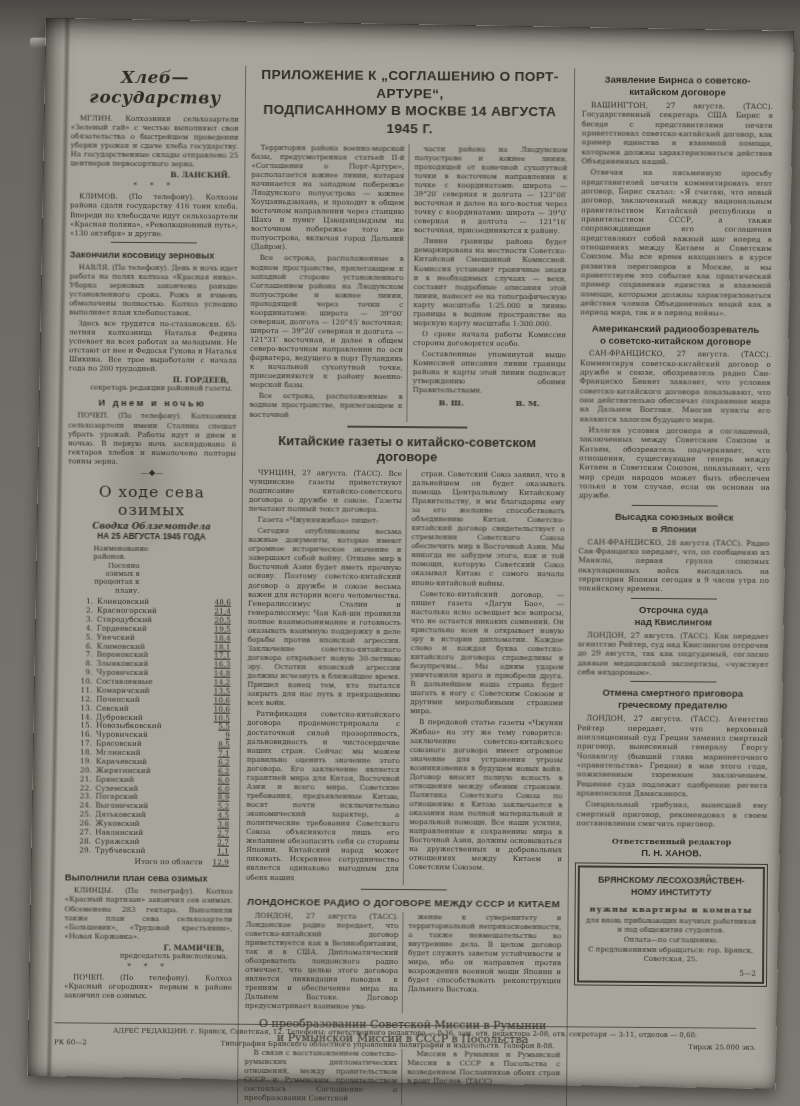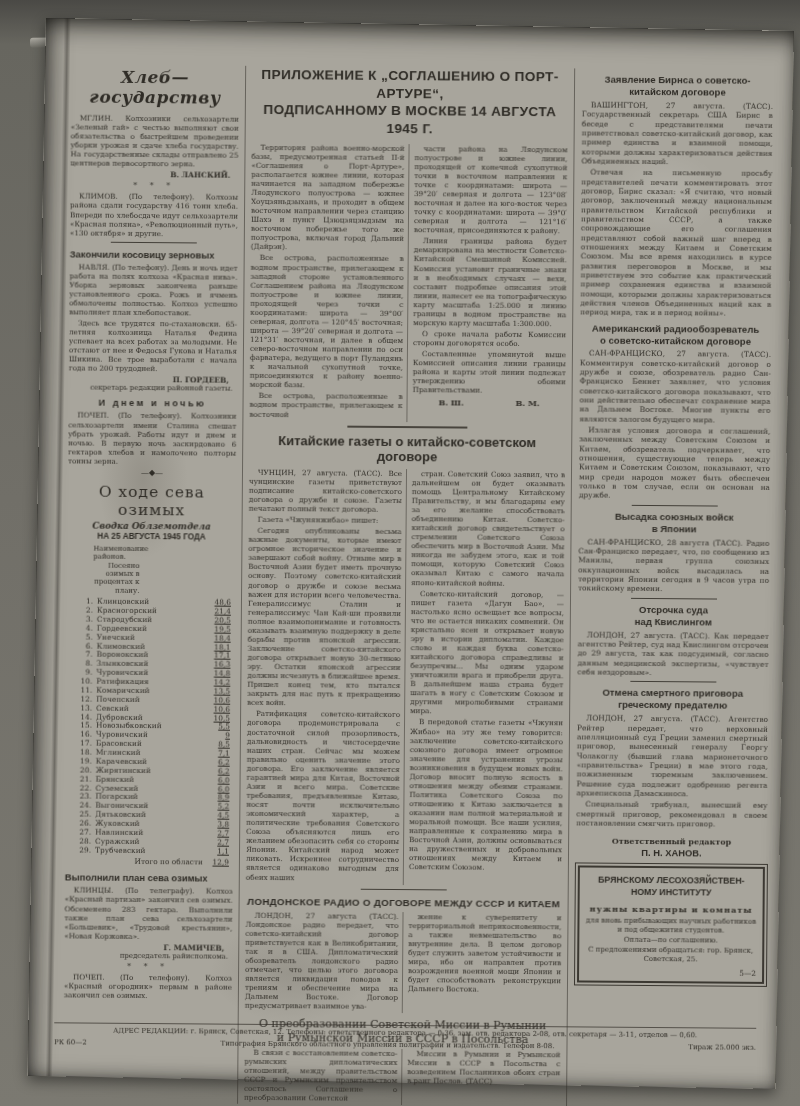--- a/index.html
+++ b/index.html
@@ -179,21 +179,21 @@
                 <span class="name">Злынковский</span>
                 <span class="val">16,3</span>
               </div>
                 <div class="trow">
                 <span class="num">9.</span>
                 <span class="name">Чуровичский</span>
                 <span class="val">14,8</span>
               </div>
                 <div class="trow">
                 <span class="num">10.</span>
-                <span class="name">Ратификация</span>
+                <span class="name">Составленные</span>
                 <span class="val">14,2</span>
               </div>
                 <div class="trow">
                 <span class="num">11.</span>
                 <span class="name">Комаричский</span>
                 <span class="val">13,5</span>
               </div>
                 <div class="trow">
                 <span class="num">12.</span>
                 <span class="name">Почепский</span>

